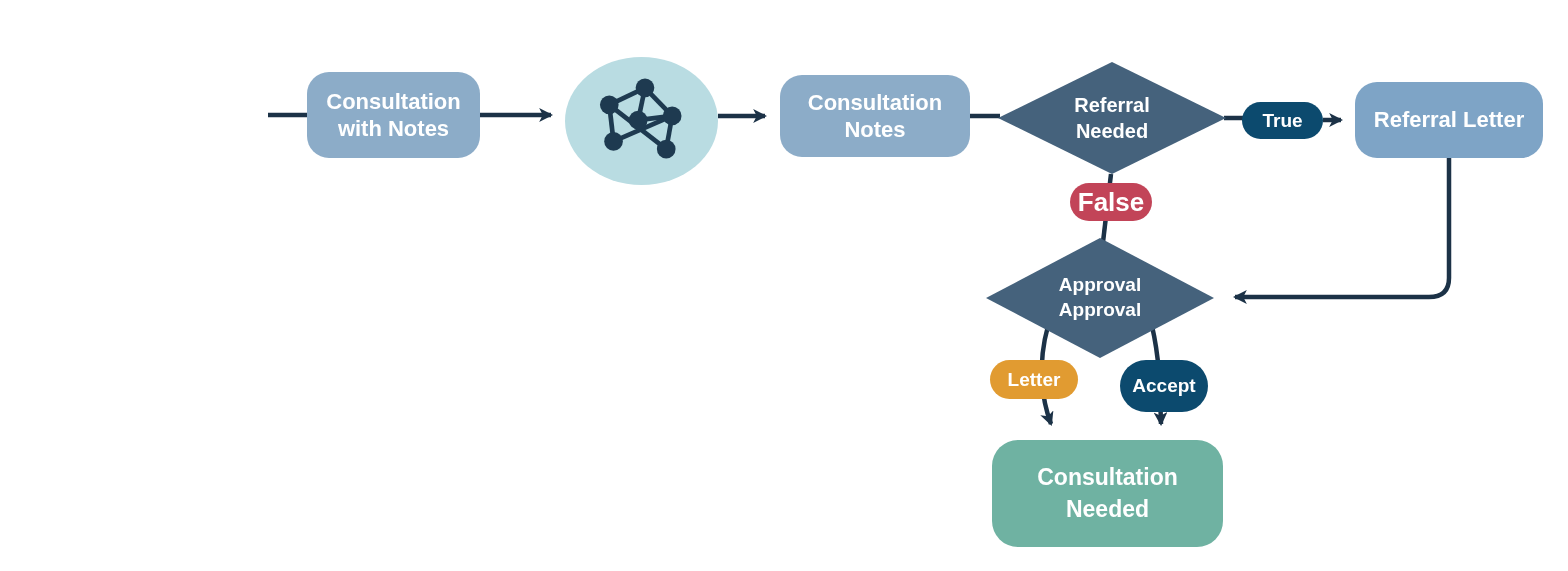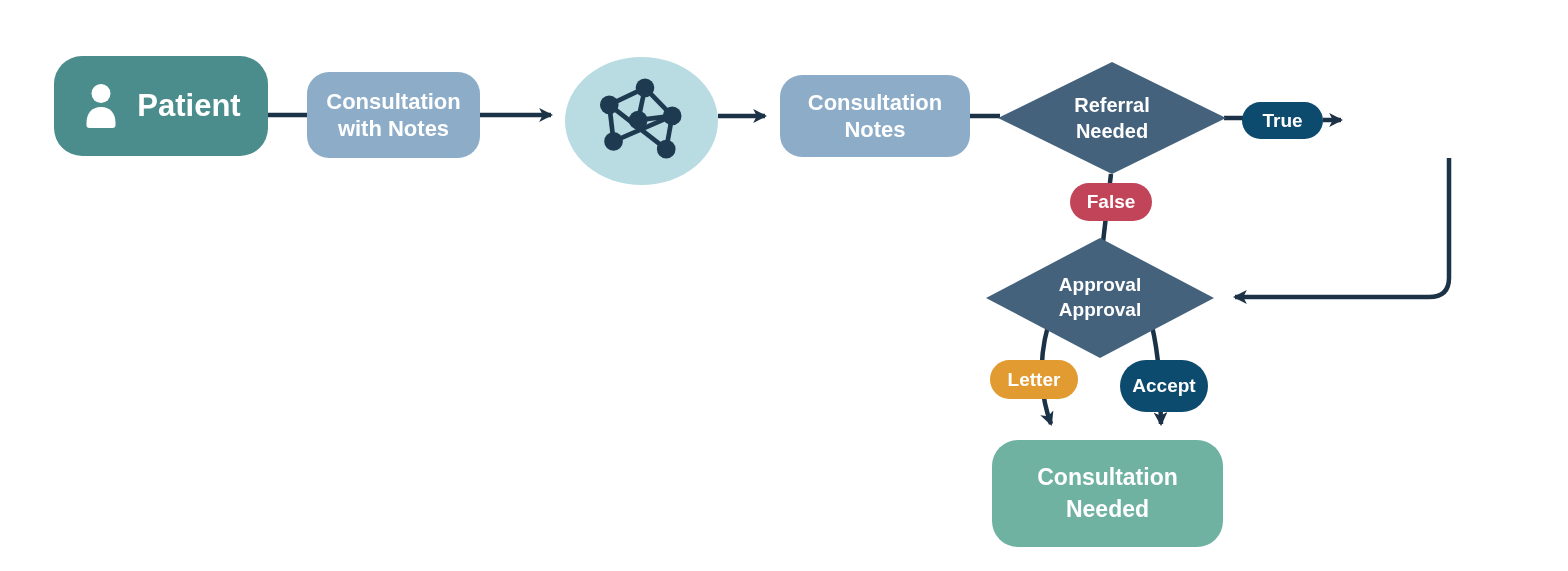--- a/index.html
+++ b/index.html
@@ -24,21 +24,21 @@
   .process-blue{background:#8cacc8;font-size:22px;line-height:1.25;}
   .letter-blue{background:#7ea4c6;font-size:22px;}
   .consent-pill{background:#3c5a74;font-size:20px;}
   .consent-circle{background:#b9dce2;border-radius:50%;}
   .diamond{
     background:#45627c;
     clip-path:polygon(50% 0,100% 50%,50% 100%,0 50%);
     font-size:20px;line-height:1.3;
   }
   .green-pill{background:#0c4a6e;font-size:19px;}
-  .red-pill{background:#c24458;font-size:19px;}
+  .red-pill{background:#c24458;font-size:26px;}
   .orange-pill{background:#e19b31;font-size:19px;}
   .summary-box{background:#6fb2a2;border-radius:26px;font-size:23px;line-height:1.35;}
   .icon-wrap{display:flex;align-items:center;justify-content:center;}
 </style>
 </head>
 <body>
 
 <div id="canvas">
 
   <svg id="connectors" width="1568" height="571" viewBox="0 0 1568 571">
@@ -54,29 +54,20 @@
       <path d="M970,116 H1000"></path>
       <path d="M1224,118 H1244"></path>
       <path d="M1323,120 H1341" marker-end="url(#arr)"></path>
       <path d="M1449,158 V278 Q1449,297 1429,297 H1235" marker-end="url(#arr)"></path>
       <path d="M1111,174 L1103,242"></path>
       <path d="M1048,326 C1037,365 1042,400 1051,424" marker-end="url(#arr)"></path>
       <path d="M1152,326 C1161,365 1160,400 1161,424" marker-end="url(#arr)"></path>
     </g>
   </svg>
 
-  <div class="node patient-box" style="left:54px;top:56px;width:214px;height:100px;">
-    <span class="icon-wrap">
-      <svg width="40" height="46" viewBox="0 0 40 46">
-        <circle cx="20" cy="10.5" r="9.5" fill="#ffffff"></circle>
-        <path d="M20,24 C10.5,24 5.5,30.5 5.5,40 L5.5,42 Q5.5,45 8.5,45 L31.5,45 Q34.5,45 34.5,42 L34.5,40 C34.5,30.5 29.5,24 20,24 Z" fill="#ffffff"></path>
-      </svg>
-    </span>
-    <span>Patient</span>
-  </div>
 
   <div class="node process-blue" style="left:307px;top:72px;width:173px;height:86px;border-radius:22px;">
     <span class="line">Consultation</span>
     <span class="line">with Notes</span>
   </div>
 
   <div class="node consent-circle" style="left:565px;top:57px;width:153px;height:128px;">
     <span class="icon-wrap">
       <svg width="130" height="110" viewBox="0 0 153 128">
         <g stroke="#1e3a50" stroke-width="5.5">
@@ -109,20 +100,23 @@
 
   <div class="node diamond" style="left:998px;top:62px;width:228px;height:112px;">
     <span class="line">Referral</span>
     <span class="line">Needed</span>
   </div>
 
   <div class="node pill green-pill" style="left:1242px;top:102px;width:81px;height:37px;">
     <span>True</span>
   </div>
 
+  <div class="node letter-blue" style="left:1355px;top:82px;width:188px;height:76px;border-radius:22px;">
+    <span>Referral Letter</span>
+  </div>
 
   <div class="node pill red-pill" style="left:1070px;top:183px;width:82px;height:38px;">
     <span>False</span>
   </div>
 
   <div class="node diamond" style="left:986px;top:238px;width:228px;height:120px;font-size:19px;">
     <span class="line">Approval</span>
     <span class="line">Approval</span>
   </div>
 

